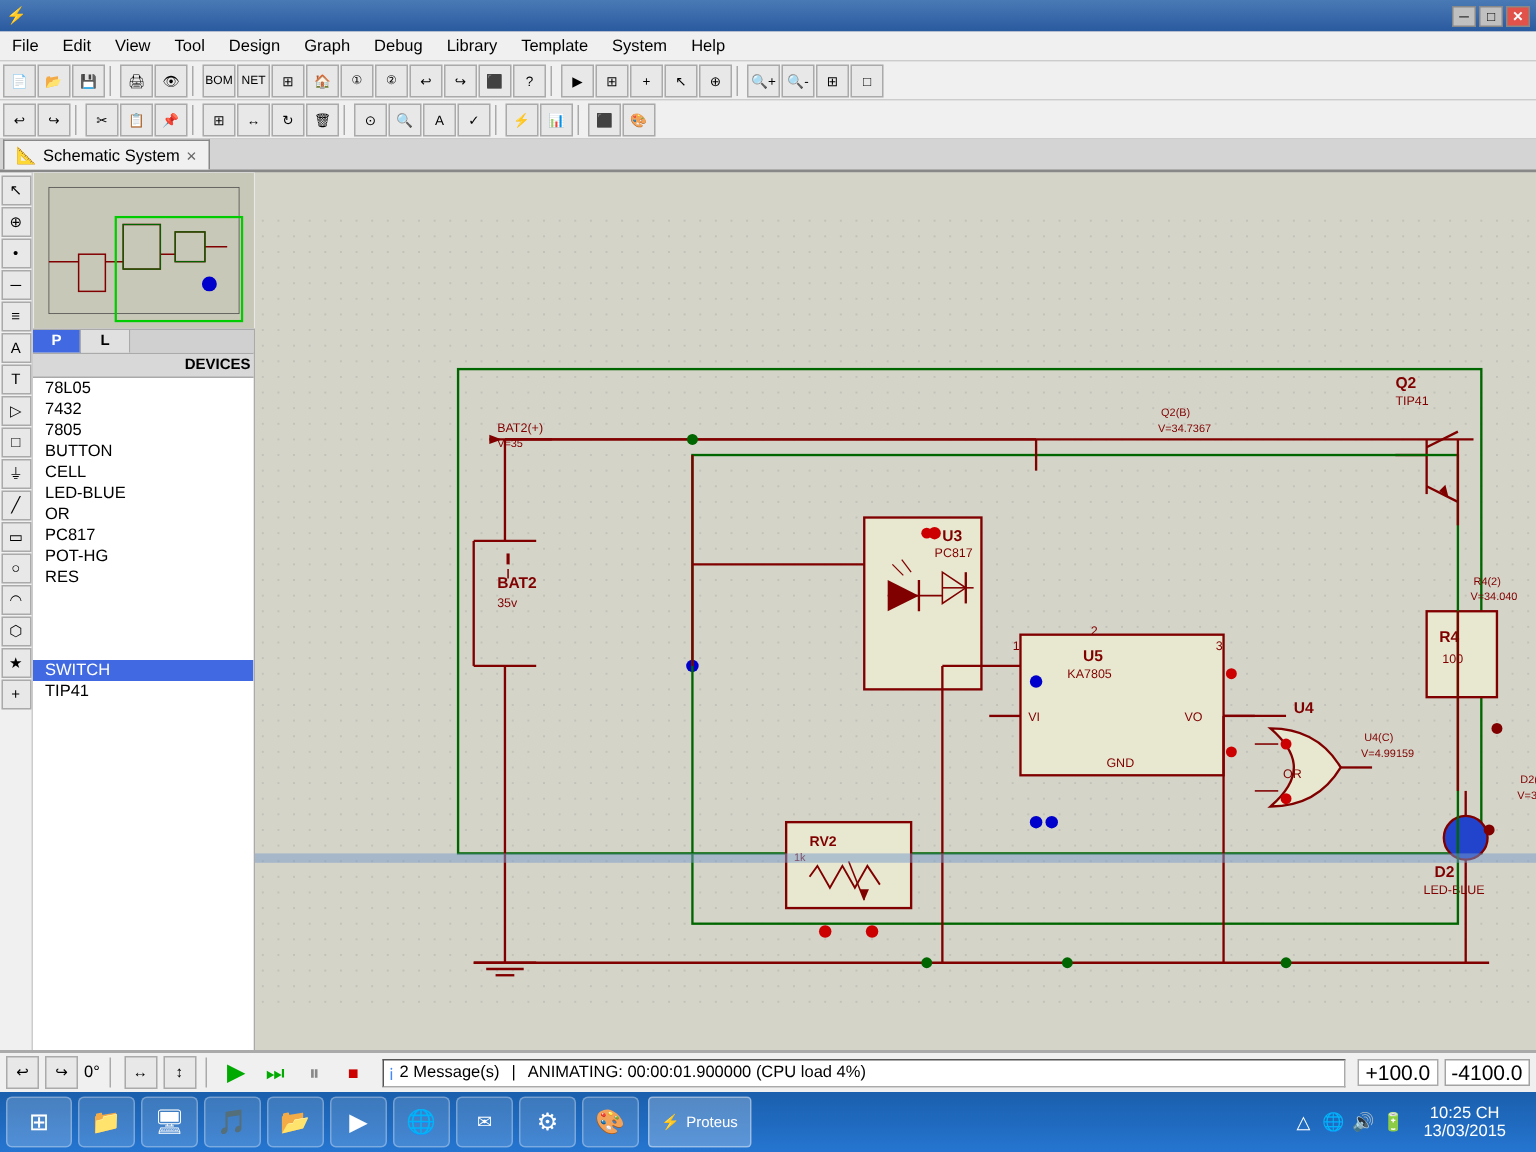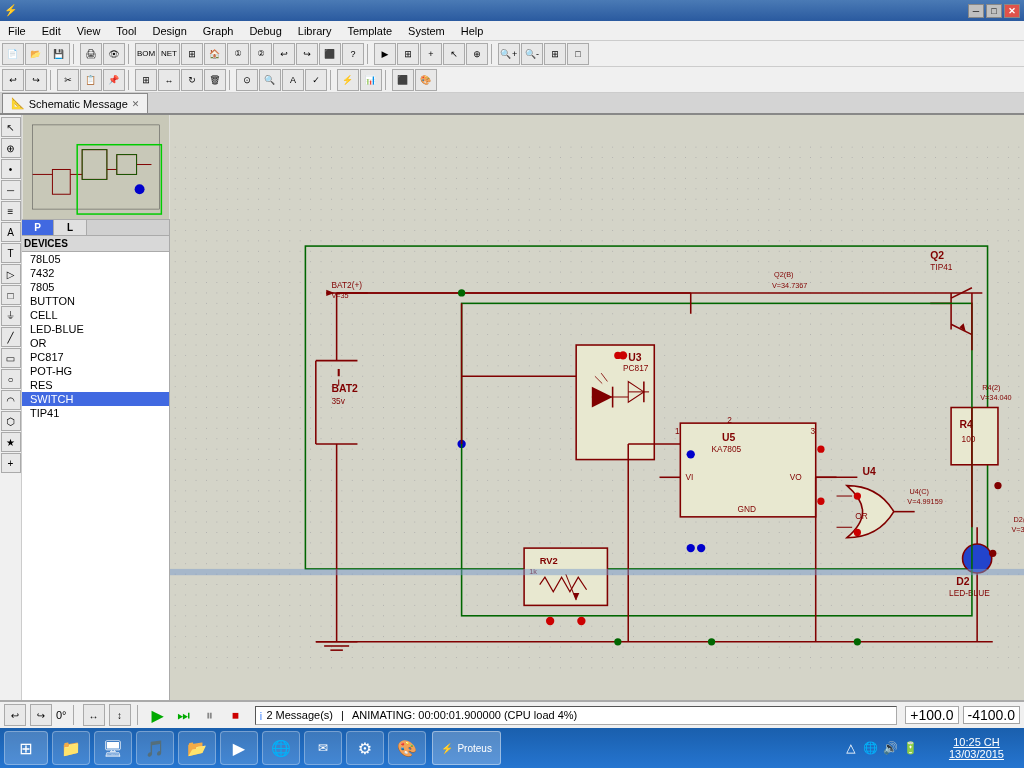--- a/index.html
+++ b/index.html
@@ -92,30 +92,30 @@
     #sidebar-tabs {
       display: flex; border-bottom: 1px solid #aaa;
     }
     .sidebar-tab {
       flex: 1; text-align: center; padding: 2px; font-size: 10px;
       font-weight: bold; cursor: pointer; background: #e0e0e0;
       border-right: 1px solid #aaa;
     }
     .sidebar-tab.active { background: #4169e1; color: white; }
     #devices-label {
-      font-size: 10px; font-weight: bold; text-align: left;
+      font-size: 10px; font-weight: bold; text-align: right;
       padding: 2px; background: #d8d8d8; border-bottom: 1px solid #aaa;
     }
     #device-list {
       flex: 1; overflow-y: auto; background: white;
     }
     .device-item {
       padding: 1px 8px; font-size: 11px; cursor: pointer;
     }
-    .device-item.selected { background: #4169e1; color: white; }
+    .device-item.selected { background: #4169e1; color: white; margin-top: 48px; }
 
     
     #canvas-area {
       flex: 1; background: #d4d4c8; position: relative; overflow: hidden;
     }
     #schematic-canvas {
       position: absolute; top: 0; left: 0;
       width: 100%; height: 100%;
     }
 
@@ -252,21 +252,21 @@
   <div class="tb-btn">⚡</div>
   <div class="tb-btn">📊</div>
   <div class="tb-sep"></div>
   <div class="tb-btn">⬛</div>
   <div class="tb-btn">🎨</div>
 </div>
 
 <div id="tabbar">
   <div class="tab">
     <span>📐</span>
-    <span>Schematic Message</span>
+    <span>Schematic System</span>
     <span class="tab-close">✕</span>
   </div>
 </div>
 
 <div id="main" style="display:flex; height: calc(768px - 21px - 20px - 26px - 26px - 22px - 28px - 40px);">
 
   <div id="left-toolbar">
     <div class="lt-btn">↖</div>
     <div class="lt-btn">⊕</div>
     <div class="lt-btn">•</div>
@@ -538,18 +538,18 @@
     <span style="margin-right:4px;">⚡</span>
     <span>Proteus</span>
   </div>
 
   <div class="sys-tray" style="margin-left:auto;">
     <div class="tray-icon">△</div>
     <div class="tray-icon">🌐</div>
     <div class="tray-icon">🔊</div>
     <div class="tray-icon">🔋</div>
   </div>
-  <div id="clock-area" style="margin-left:22px;text-decoration:underline;">
+  <div id="clock-area" style="margin-left:4px;">
     <span>10:25 CH</span>
     <span>13/03/2015</span>
   </div>
   <div style="width:8px; height:34px;"></div>
 </div>
 
 </body></html>

